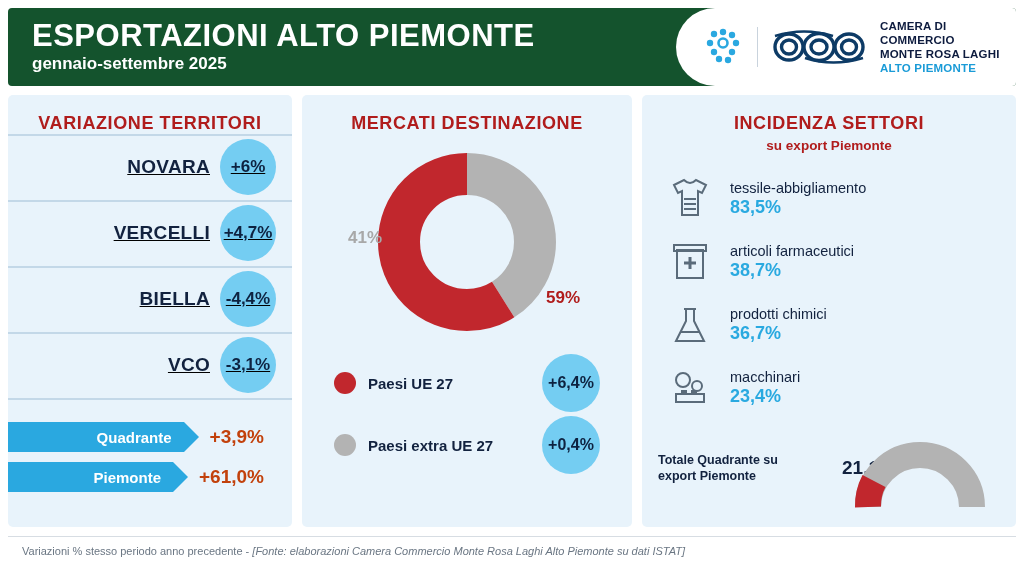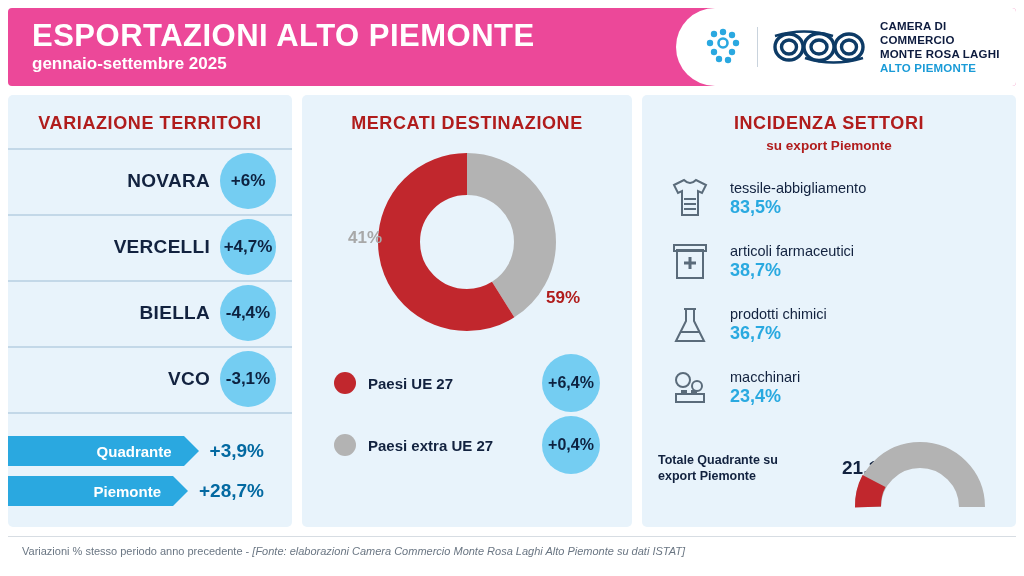--- a/index.html
+++ b/index.html
@@ -12,21 +12,21 @@
   .page {
     position: relative;
     width: 1024px; height: 576px;
     background: #ffffff;
     padding: 8px;
   }
   
   .header {
     position: relative;
     height: 78px;
-    background: #ec4899;
+    background: #14532d;
     border-radius: 4px;
     display: flex;
     align-items: center;
     overflow: hidden;
   }
   .header-titles { padding-left: 24px; color: #fff; }
   .header-title {
     font-size: 31px;
     font-weight: bold;
     letter-spacing: 0.5px;
@@ -86,21 +86,21 @@
     text-transform: uppercase;
   }
   .panel-subtitle {
     text-align: center;
     color: #b01c1c;
     font-size: 13.5px;
     font-weight: bold;
     margin-top: 4px;
   }
   
-  .terr-list { margin-top: 14px; position: relative; }
+  .terr-list { position: relative; text-decoration: underline; }
   .terr-row {
     position: relative;
     height: 66px;
     display: flex;
     align-items: center;
     justify-content: flex-end;
     padding-right: 16px;
   }
   .terr-row .sep {
     position: absolute;
@@ -150,21 +150,21 @@
     position: absolute;
     right: -15px; top: 0;
     border-top: 15px solid transparent;
     border-bottom: 15px solid transparent;
     border-left: 15px solid #2aa8e0;
   }
   .arrow-val {
     margin-left: 26px;
     font-size: 19px;
     font-weight: bold;
-    color: #0369a1;
+    color: #c2410c;
   }
   
   .donut-wrap {
     position: relative;
     width: 100%;
     height: 210px;
     margin-top: 6px;
   }
   .donut-lbl {
     position: absolute;
@@ -329,21 +329,21 @@
         </div>
       </div>
 
       <div class="arrow-rows">
         <div class="arrow-row">
           <div class="arrow-bar">Quadrante</div>
           <div class="arrow-val">+3,9%</div>
         </div>
         <div class="arrow-row">
           <div class="arrow-bar">Piemonte</div>
-          <div class="arrow-val">+28,7%</div>
+          <div class="arrow-val">+61,0%</div>
         </div>
       </div>
     </div>
 
     <div class="panel panel-b">
       <div class="panel-title">MERCATI DESTINAZIONE</div>
 
       <div class="donut-wrap">
         <svg width="330" height="210" viewBox="0 0 330 210">
 

